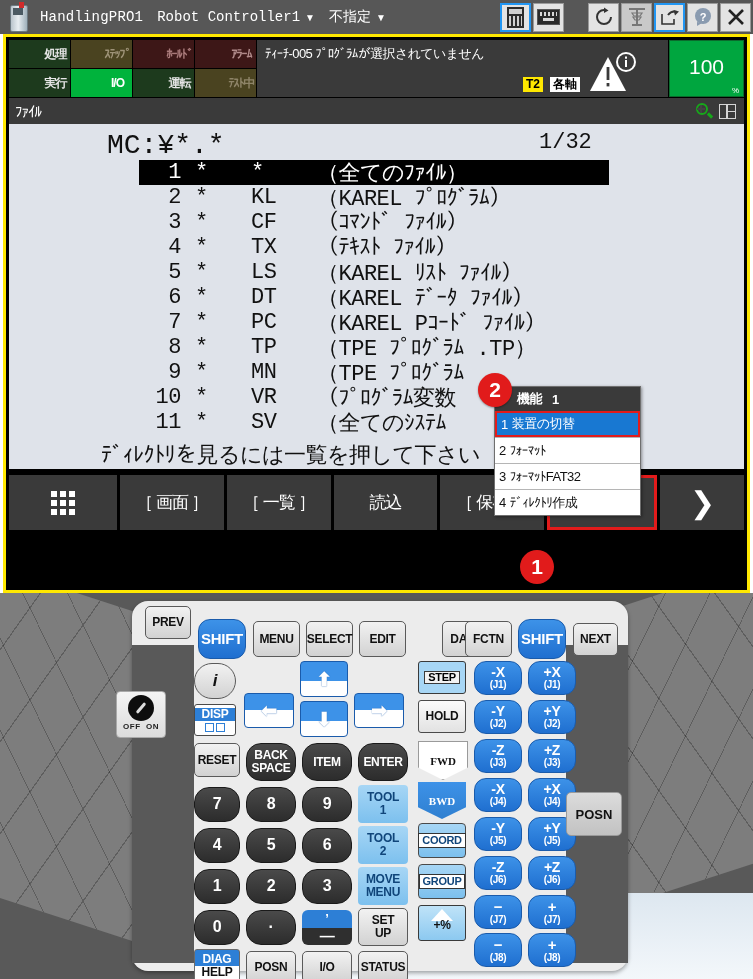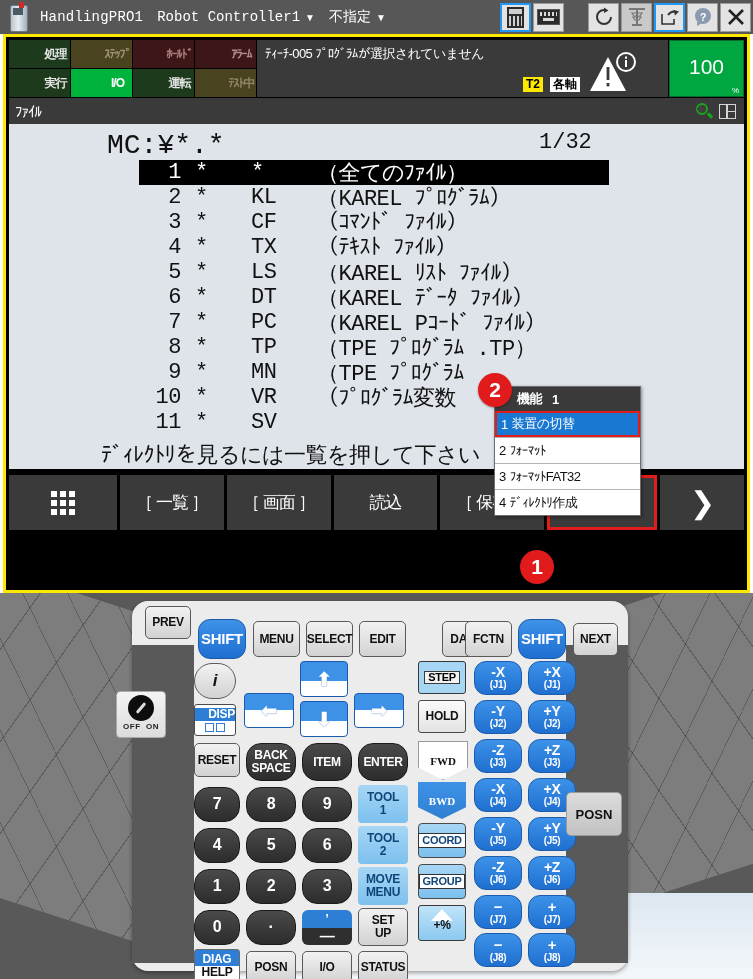--- a/index.html
+++ b/index.html
@@ -196,21 +196,21 @@
   .dial .knob{width:26px;height:26px;border-radius:50%;background:#0d0d0d;margin-top:3px;position:relative;}
   .dial .knob:after{content:"";position:absolute;left:50%;top:50%;width:3px;height:13px;background:#ddd;
     transform:translate(-50%,-50%) rotate(40deg);border-radius:2px;}
   .dial .lbls{font-size:8px;color:#222;font-weight:bold;letter-spacing:.5px;margin-top:1px;}
 
   .posnkey{position:absolute;left:566px;top:199px;width:54px;height:42px;
     background:linear-gradient(to bottom,#dcdcdc,#c2c2c2);border:1px solid #9a9a9a;border-radius:5px;
     display:flex;align-items:center;justify-content:center;font-size:13px;font-weight:bold;color:#111;}
 
   .disp-key{display:flex;flex-direction:column;align-items:center;justify-content:center;gap:1px;}
-  .disp-top{background:#2d7fd6;color:#fff;font-size:12px;font-weight:bold;width:100%;text-align:right;line-height:13px;}
+  .disp-top{background:#2d7fd6;color:#fff;font-size:12px;font-weight:bold;width:100%;text-align:center;line-height:13px;}
   .disp-bot{background:#fff;width:100%;display:flex;align-items:center;justify-content:center;height:11px;}
   .disp-bot i{display:block;width:7px;height:7px;border:1px solid #2d7fd6;margin:0 1px;}
 
   .slash-key{display:flex;flex-direction:column;width:100%;height:100%;border-radius:6px;overflow:hidden;}
   .slash-top{flex:1;background:#2d7fd6;color:#fff;display:flex;align-items:center;justify-content:center;font-size:13px;}
   .slash-bot{flex:1;background:#2f2f2f;color:#fff;display:flex;align-items:center;justify-content:center;font-size:15px;}
 </style>
 </head>
 <body>
 
@@ -381,20 +381,21 @@
         <div class="fl-row">
           <span class="fl-idx">10</span>
           <span class="fl-star">*</span>
           <span class="fl-ext">VR</span>
           <span class="fl-desc">（ﾌﾟﾛｸﾞﾗﾑ変数</span>
         </div>
         <div class="fl-row">
           <span class="fl-idx">11</span>
           <span class="fl-star">*</span>
           <span class="fl-ext">SV</span>
+          <span class="fl-desc">（全てのｼｽﾃﾑ</span>
         </div>
       </div>
       <div class="fl-note">ﾃﾞｨﾚｸﾄﾘを見るには一覧を押して下さい</div>
     </div>
 
     <div class="popup">
       <div class="pop-title">
         <span>機能</span>
         <span class="num">1</span>
       </div>
@@ -423,22 +424,22 @@
             <i></i>
             <i></i>
             <i></i>
             <i></i>
             <i></i>
             <i></i>
             <i></i>
             <i></i>
         </span>
       </div>
+      <div class="sk">［ 画面 ］</div>
       <div class="sk">［ 一覧 ］</div>
-      <div class="sk">［ 画面 ］</div>
       <div class="sk">読込</div>
       <div class="sk">［ 保存 ］</div>
       <div class="sk hl">｜機能｜</div>
       <div class="sk last">
         <span class="sk-chev">❯</span>
       </div>
     </div>
 
     <div class="marker" id="marker1">1</div>
     <div class="marker" id="marker2">2</div>

